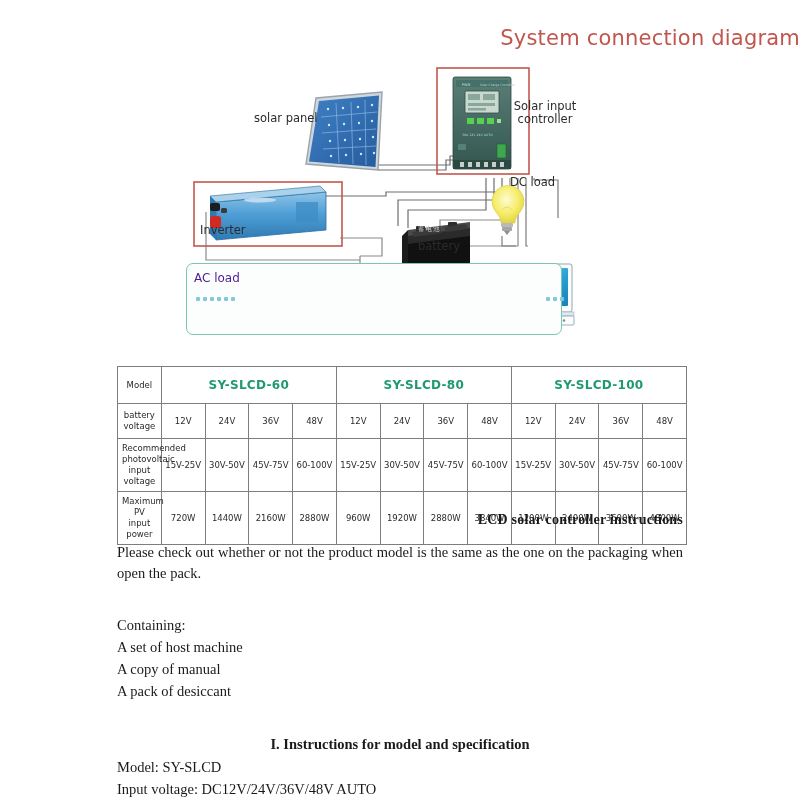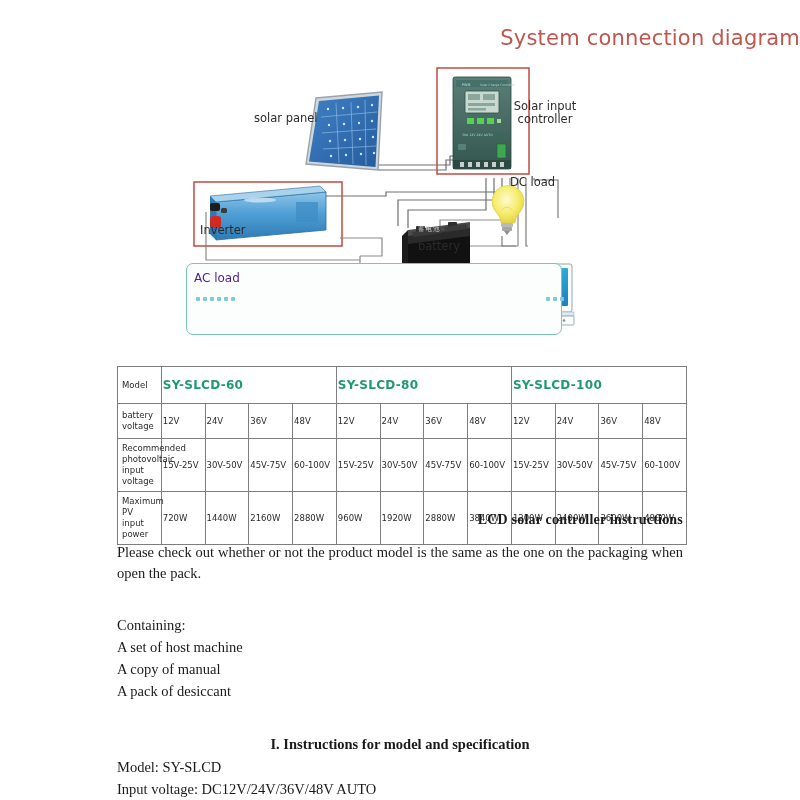--- a/index.html
+++ b/index.html
@@ -71,21 +71,21 @@
   .spec-table {
     position: absolute;
     left: 117px; top: 366px;
     width: 570px;
     border-collapse: collapse;
     table-layout: fixed;
     font-family: "DejaVu Sans", sans-serif;
   }
   .spec-table td {
     border: 1px solid #7d7d7d;
-    text-align: left;
+    text-align: center;
     vertical-align: middle;
     font-size: 8.5px;
     color: #2a2a2a;
     padding: 3px 1px;
     line-height: 11px;
   }
   .spec-table td.rowhead {
     font-size: 8.5px;
     padding: 4px 4px;
   }

